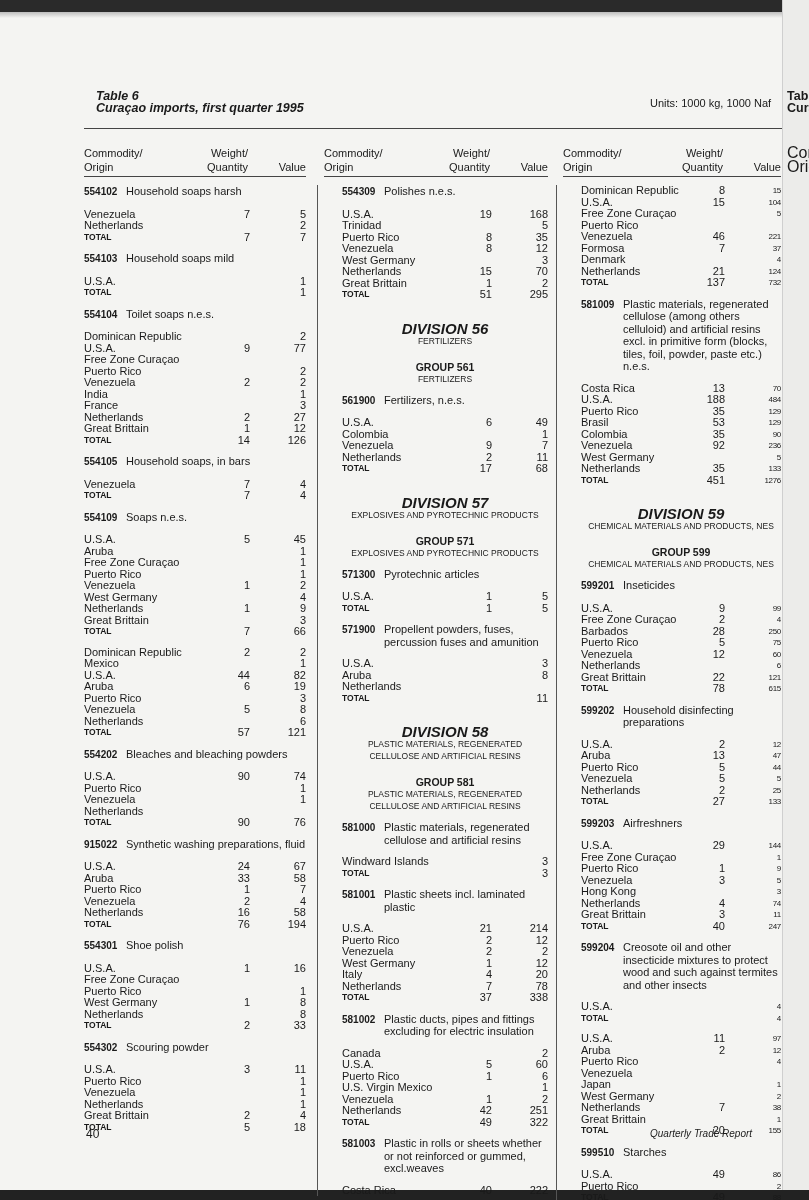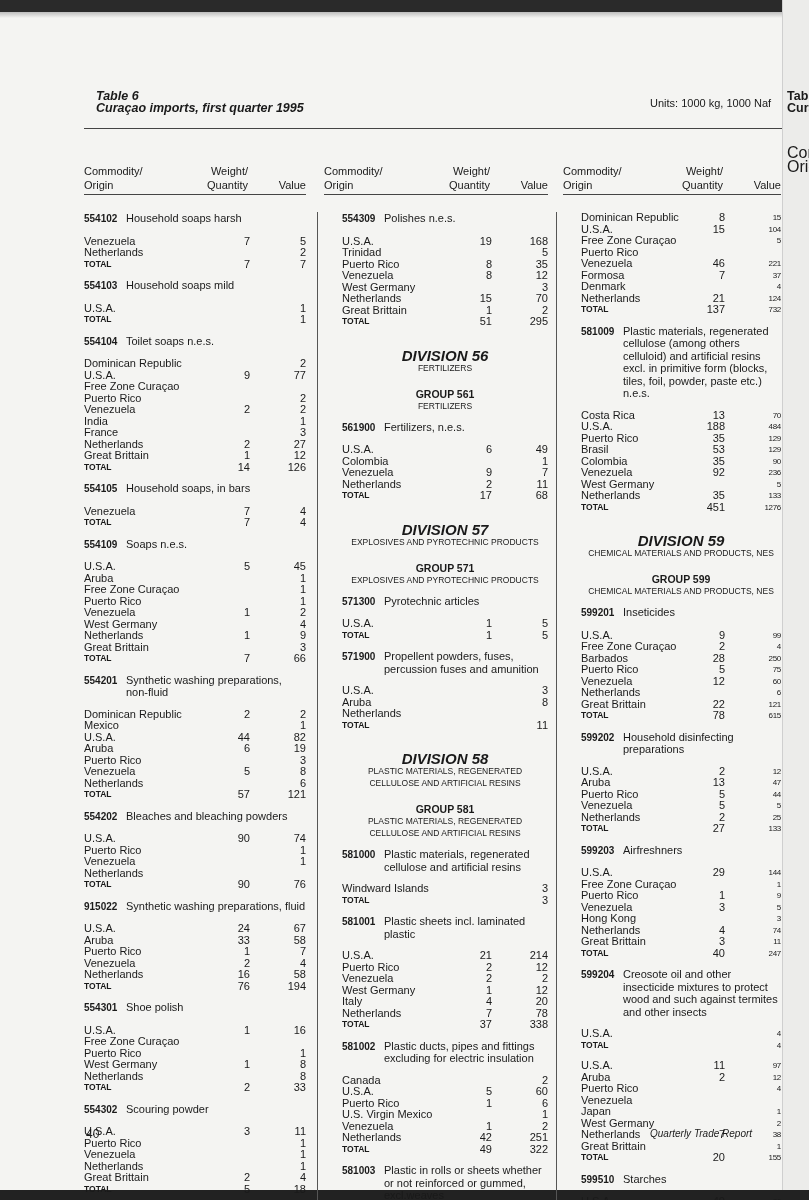--- a/index.html
+++ b/index.html
@@ -8,29 +8,29 @@
     background:#f4f4f2; font-family:"Liberation Sans", sans-serif; color:#1a1a1a;
   }
   .topbar { position:absolute; left:0; top:0; width:809px; height:12px; background:#2a2a2a; }
   .topshade { position:absolute; left:0; top:12px; width:809px; height:6px; background:linear-gradient(#bdbdbd,#f4f4f2); }
   .bottombar { position:absolute; left:0; top:1190px; width:809px; height:10px; background:#222; }
   .rightedge { position:absolute; left:782px; top:0; width:27px; height:1200px; background:#ececea; border-left:1px solid #cfcfcf; }
   .title-block { position:absolute; left:96px; top:90px;font-style:italic; }
   .title-block .t1, .title-block .t2 { font-weight:bold; font-size:12.5px; line-height:12px; }
   .units { position:absolute; left:650px; top:97px; font-size:11px; white-space:nowrap; width:130px; overflow:hidden; }
   .rule-top { position:absolute; left:84px; top:128px; width:698px; height:1px; background:#444; }
-  .col { position:absolute; top:164px; font-size:11px; }
+  .col { position:absolute; top:146px; font-size:11px; }
   .hdr { position:relative; height:30px; border-bottom:1px solid #444; margin-bottom:8px; }
   .hdr .c1 { position:absolute; left:0; top:0; line-height:14px; }
   .hdr .c2 { position:absolute; right:58px; top:0; line-height:14px; text-align:right; }
   .hdr .c3 { position:absolute; right:0; top:14px; line-height:14px; }
   .body { position:relative; }
   .col.mid .body, .col.right .body { border-left:1px solid #555; padding-left:24px; margin-left:-7px; }
   .sect { margin-top:9px; }
-  .sect:first-child { margin-top:17px; }
+  .sect:first-child { margin-top:8px; }
   .shead { display:flex; line-height:12.5px; margin-bottom:10px; }
   .shead .code { font-weight:bold; font-size:10px; width:42px; flex:none; padding-top:1px; }
   .shead .desc { font-size:11px; }
   .row { display:flex; line-height:11.5px; height:11.5px; }
   .row .o { flex:1; white-space:nowrap; }
   .row .w { width:40px; text-align:right; }
   .row .v { width:56px; text-align:right; }
   .col.right .row .v { font-size:8px; letter-spacing:-0.3px; }
   .row.total .o { font-weight:bold; font-size:8.5px; }
   .div-block { text-align:center; margin:22px 0 10px 0; }
@@ -233,24 +233,20 @@
           <span class="w"></span>
           <span class="v">3</span>
         </div>
         <div class="row total">
           <span class="o">TOTAL</span>
           <span class="w">7</span>
           <span class="v">66</span>
         </div>
       </div>
       <div class="sect">
-        <div class="shead">
-          <span class="code">554201</span>
-          <span class="desc">Synthetic washing preparations, non-fluid</span>
-        </div>
         <div class="row">
           <span class="o">Dominican Republic</span>
           <span class="w">2</span>
           <span class="v">2</span>
         </div>
         <div class="row">
           <span class="o">Mexico</span>
           <span class="w"></span>
           <span class="v">1</span>
         </div>

